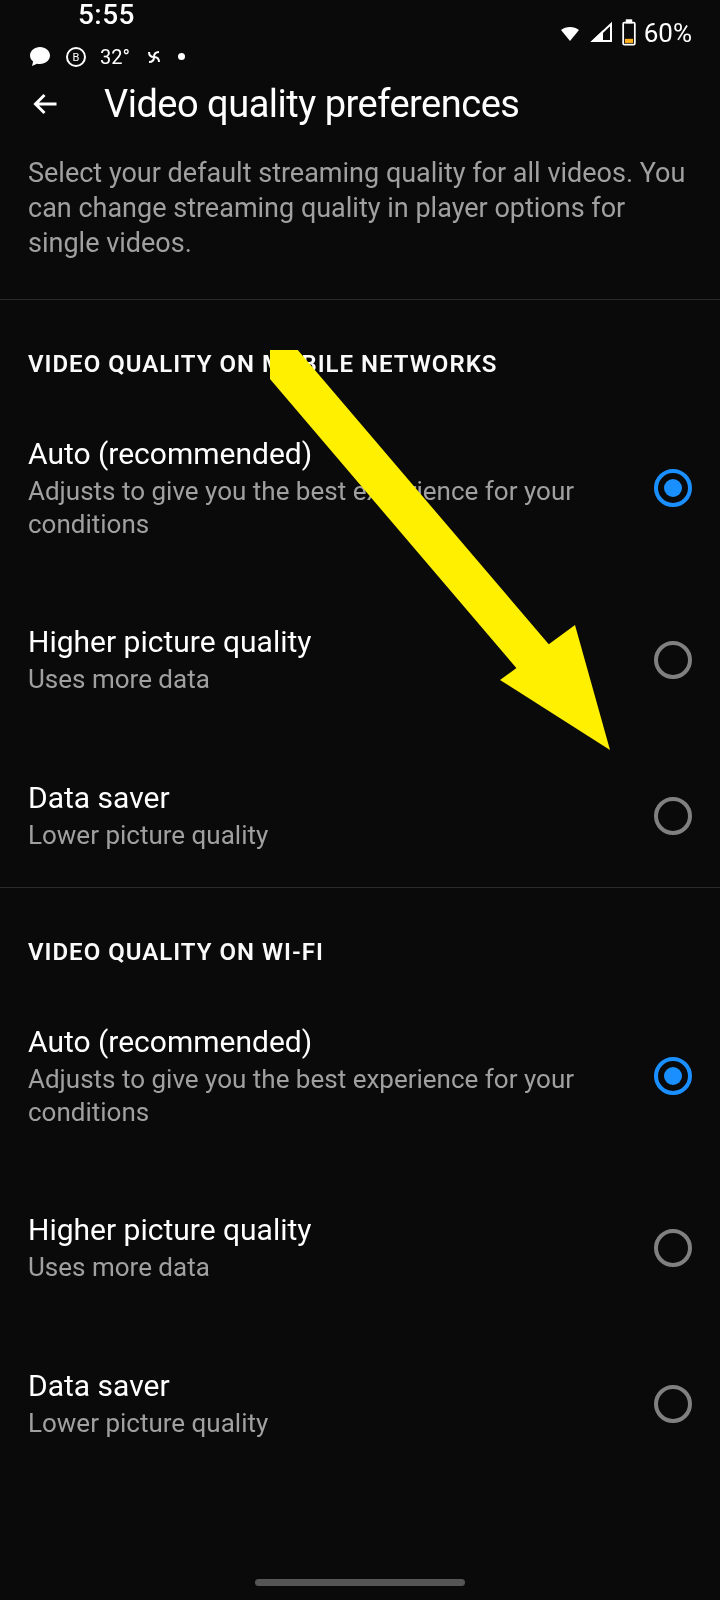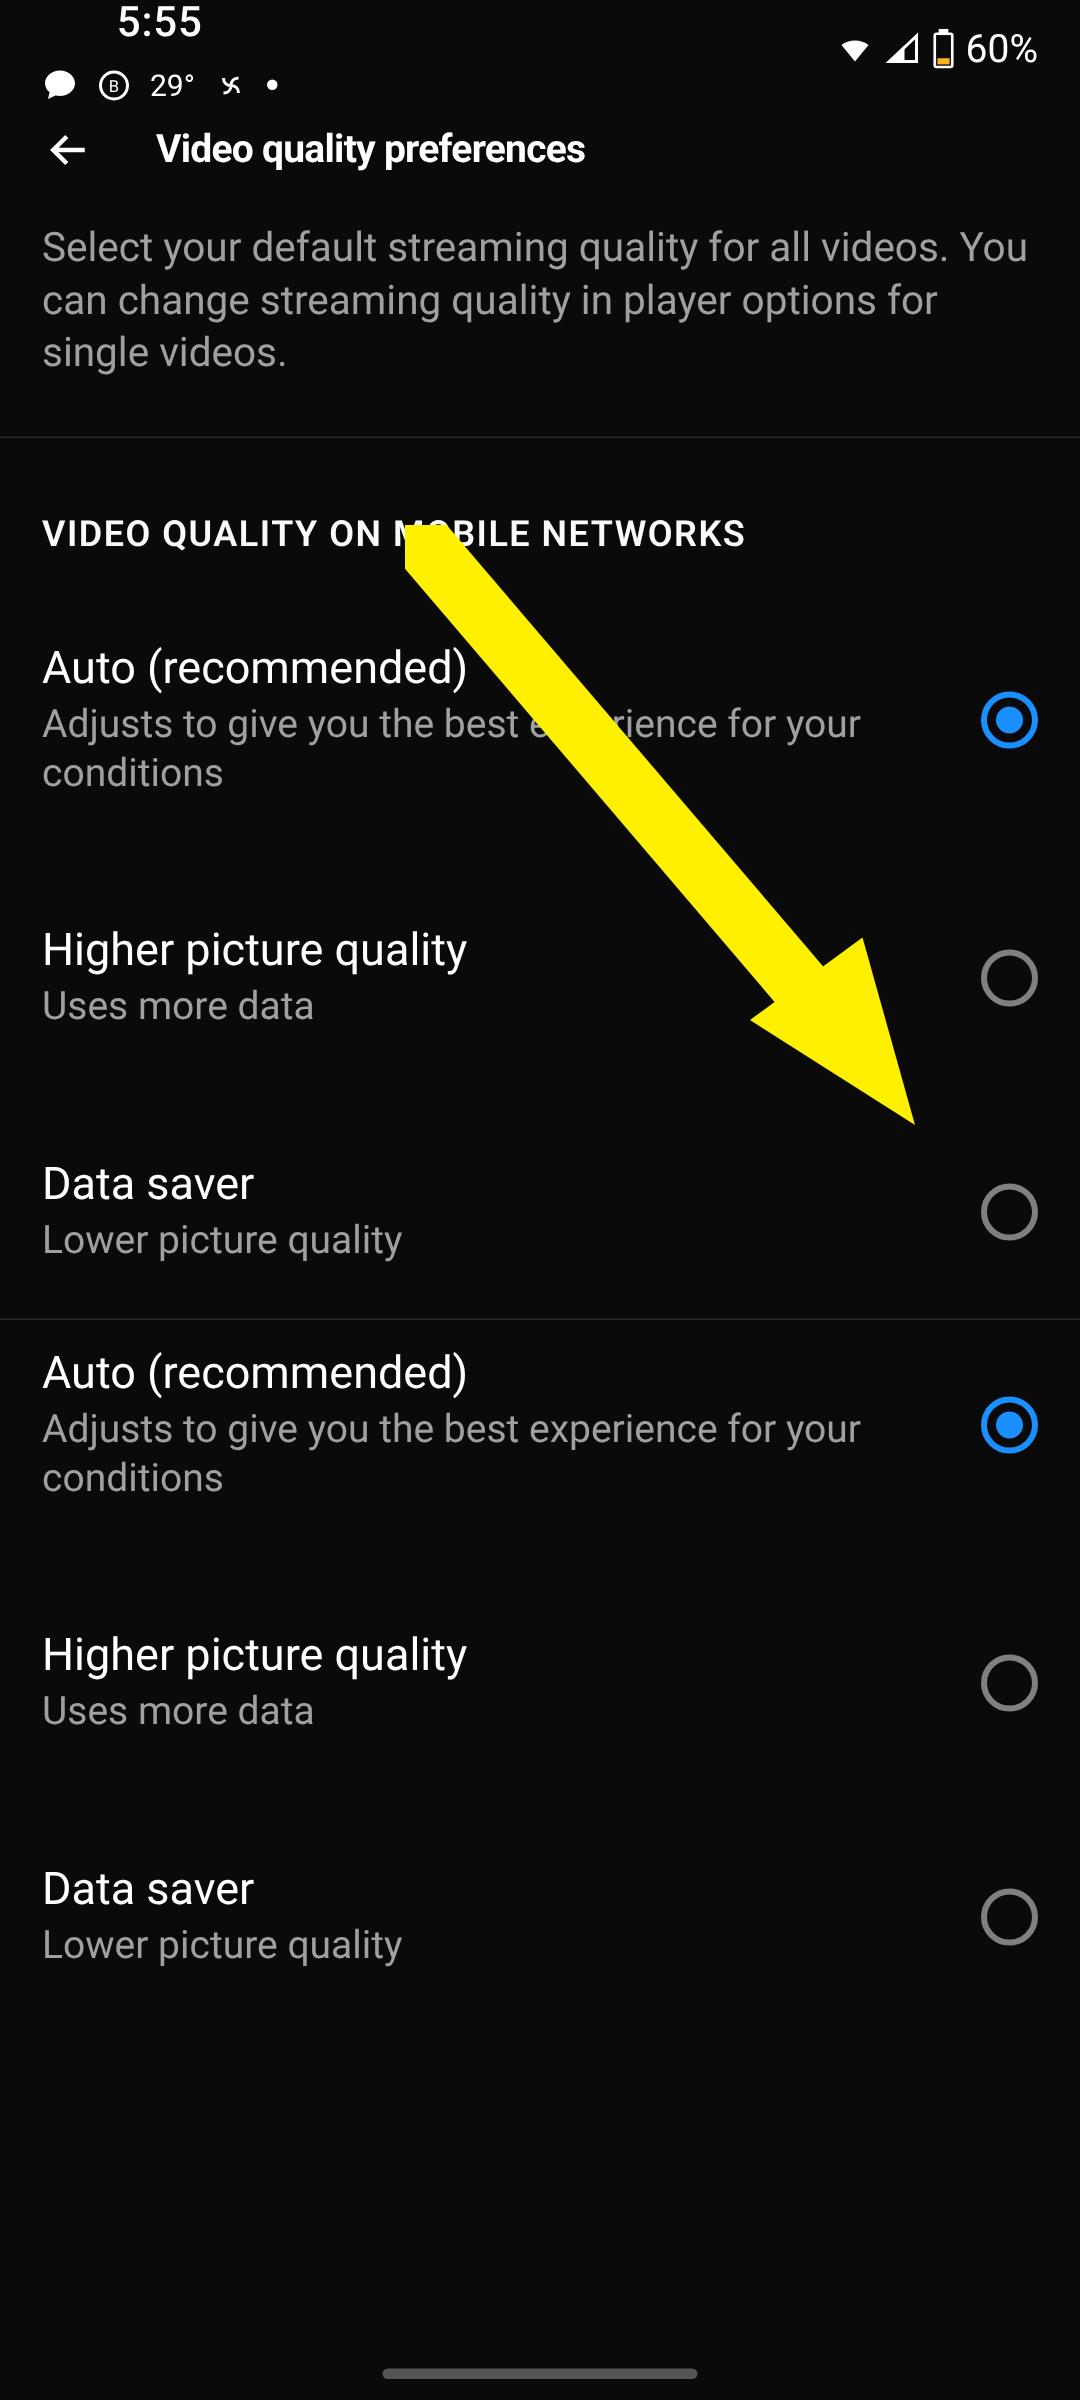--- a/index.html
+++ b/index.html
@@ -52,22 +52,22 @@
       display: flex;
       align-items: center;
       padding: 20px 28px 30px 28px;
       gap: 40px;
     }
     .back-arrow {
       width: 36px;
       height: 36px;
     }
     .header-title {
-      font-size: 26px;
-      font-weight: 700;
+      font-size: 38px;
+      font-weight: 400;
       letter-spacing: -0.5px;
     }
     .description {
       padding: 0 28px 38px 28px;
       font-size: 27px;
       line-height: 1.3;
       color: #a0a0a0;
     }
     .divider {
       height: 1px;
@@ -153,21 +153,21 @@
   <div class="status-left">
     <span class="status-time">5:55</span>
     <div class="status-icon-set">
       <svg class="icon-svg" width="24" height="24" viewBox="0 0 24 24" fill="#fff">
           <path d="M12 2C6.5 2 2 5.9 2 10.5c0 2.4 1.2 4.5 3.1 6L4 21l5-2.3c1 .2 2 .3 3 .3 5.5 0 10-3.9 10-8.5S17.5 2 12 2z"></path>
         </svg>
       <svg class="icon-svg" width="24" height="24" viewBox="0 0 24 24" fill="none" stroke="#fff" stroke-width="2">
           <circle cx="12" cy="12" r="9"></circle>
           <text x="12" y="16" font-size="11" fill="#fff" text-anchor="middle" stroke="none">B</text>
         </svg>
-      <span class="status-temp">29°</span>
+      <span class="status-temp">32°</span>
       <svg class="icon-svg" width="24" height="24" viewBox="0 0 24 24" fill="none" stroke="#fff" stroke-width="2">
           <path d="M12 12c0-3 2-5 5-5M12 12c3 0 5 2 5 5M12 12c0 3-2 5-5 5M12 12c-3 0-5-2-5-5"></path>
         </svg>
       <span style="width:7px;height:7px;background:#fff;border-radius:50%;display:inline-block;"></span>
     </div>
   </div>
   <div class="status-right">
     <svg class="icon-svg" width="28" height="24" viewBox="0 0 24 24" fill="#fff">
         <path d="M12 20l9-11c-2.4-2-5.6-3-9-3s-6.6 1-9 3l9 11z"></path>
       </svg>
@@ -223,20 +223,21 @@
       <div class="option-title">Data saver</div>
       <div class="option-subtitle">Lower picture quality</div>
     </div>
     <div class="radio"></div>
   </div>
 </div>
 
 <div class="divider" style="margin-top:18px;"></div>
 
 <div>
+  <div class="section-header">VIDEO QUALITY ON WI-FI</div>
 
   <div class="option-row">
     <div class="option-text">
       <div class="option-title">Auto (recommended)</div>
       <div class="option-subtitle">Adjusts to give you the best experience for your conditions</div>
     </div>
     <div class="radio selected"></div>
   </div>
 
   <div class="option-gap"></div>

